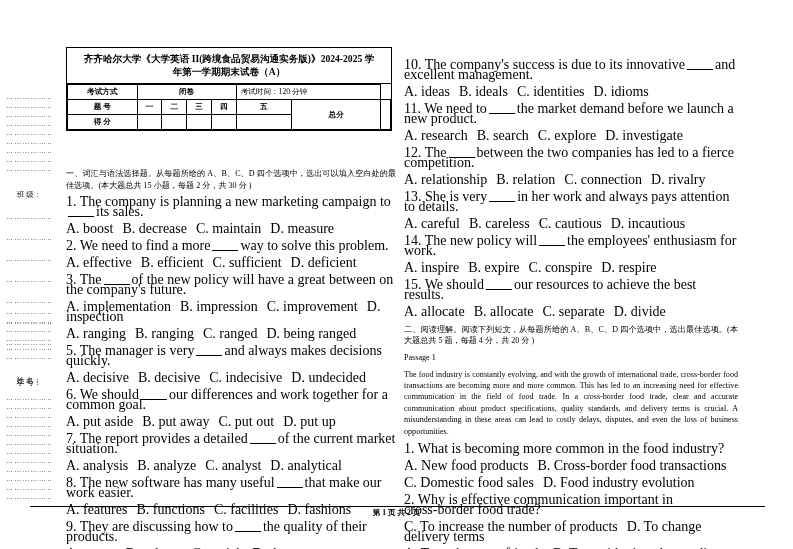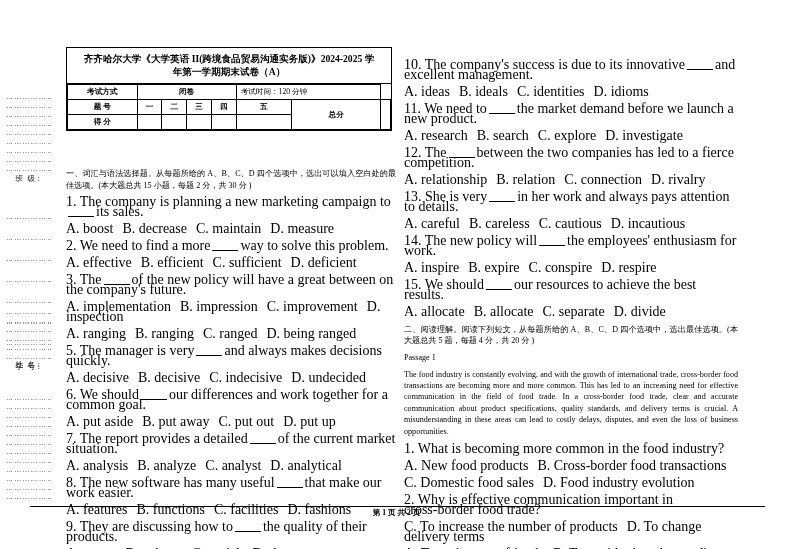--- a/index.html
+++ b/index.html
@@ -40,23 +40,23 @@
     color: #111;
     text-align: center;
     white-space: nowrap;
     overflow: hidden;
     font-family: "Liberation Sans", sans-serif;
   }
   .margin-label {
     font-size: 7.5px;
     line-height: 10px;
     color: #111;
-    margin-top: 1px;
+    margin-top: 17px;
     writing-mode: horizontal-tb;
-    font-family: Liberation Mono, monospace;
+    font-family: Liberation Serif, serif;
   }
 
   
   .header-box {
     position: absolute;
     left: 66px; top: 47px;
     width: 326px;
     border: 1.6px solid #000;
   }
   .exam-title {

